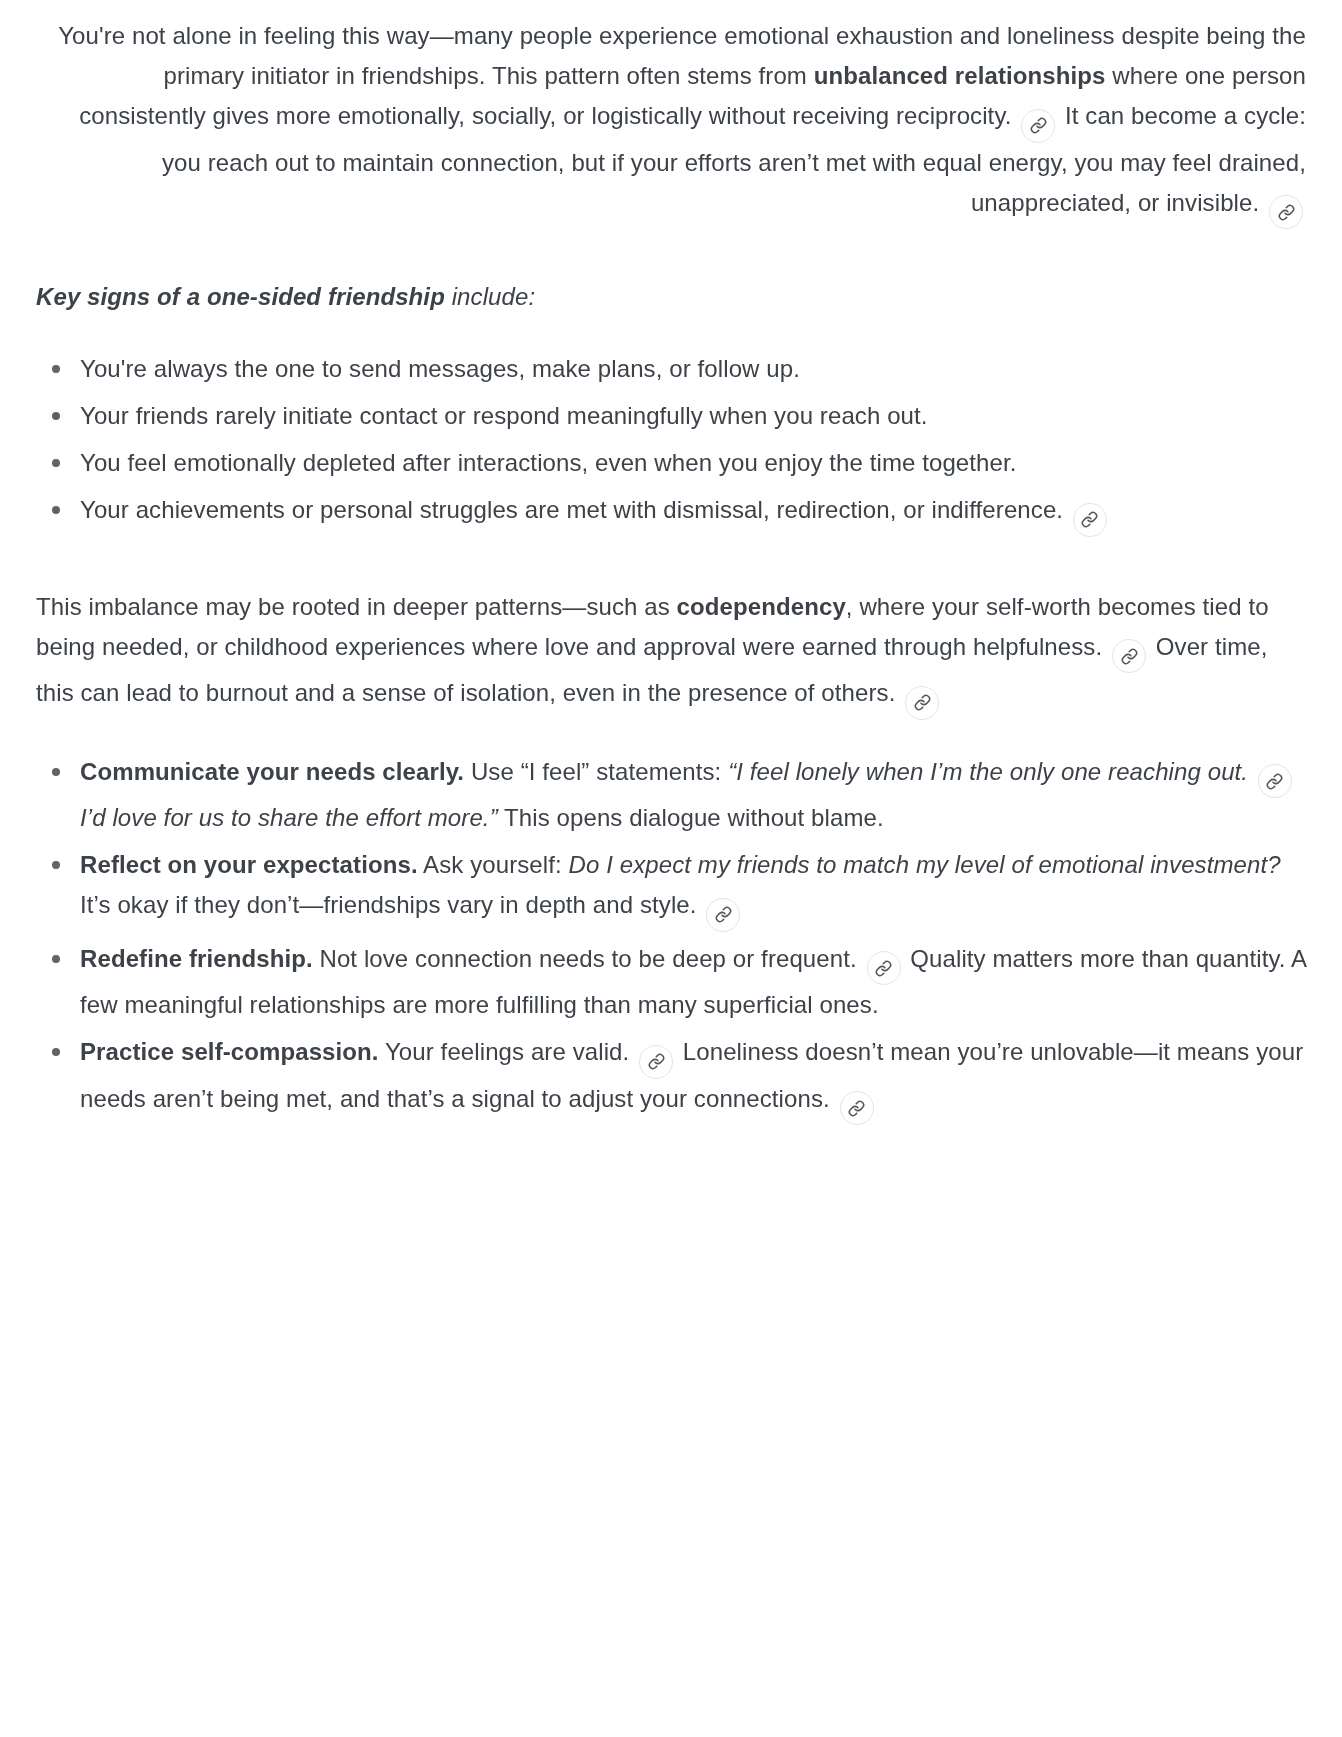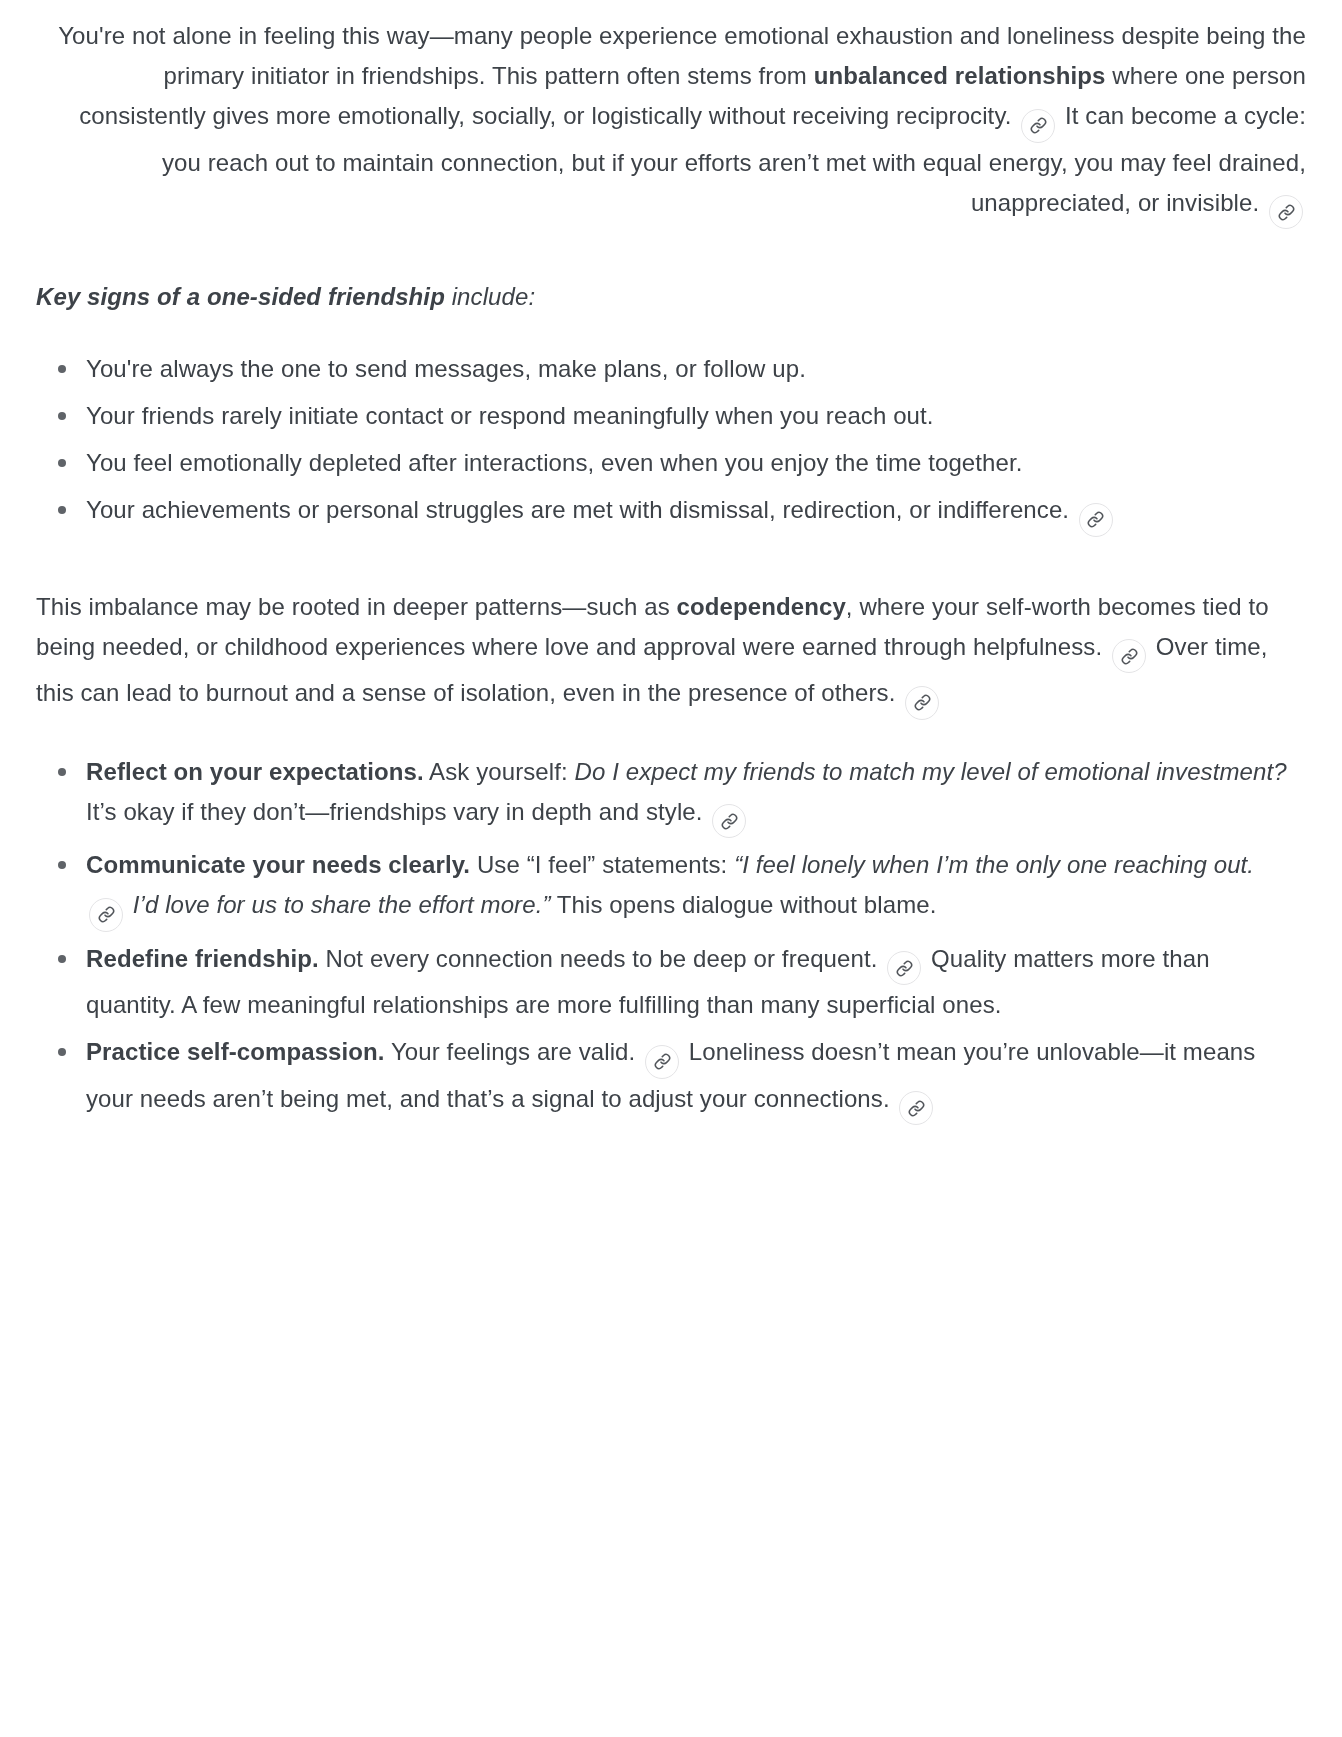--- a/index.html
+++ b/index.html
@@ -27,21 +27,21 @@
   .list {
     list-style: none;
     margin: 30px 0 50px 0;
     padding: 0;
   }
   .list-item {
     position: relative;
     font-size: 24px;
     line-height: 40px;
     padding-left: 44px;
-    margin: 7px 6px;
+    margin: 7px 0;
     letter-spacing: 0.1px;
   }
   .list-item::before {
     content: '';
     position: absolute;
     left: 16px;
     top: 16px;
     width: 8px;
     height: 8px;
     border-radius: 50%;
@@ -106,33 +106,33 @@
             <path d="M10 13a5 5 0 0 0 7.54.54l3-3a5 5 0 0 0-7.07-7.07l-1.72 1.71"></path>
             <path d="M14 11a5 5 0 0 0-7.54-.54l-3 3a5 5 0 0 0 7.07 7.07l1.71-1.71"></path>
           </svg>
         </span><span> Over time, this can lead to burnout and a sense of isolation, even in the presence of others. </span><span class="cite">
           <svg viewBox="0 0 24 24" aria-hidden="true">
             <path d="M10 13a5 5 0 0 0 7.54.54l3-3a5 5 0 0 0-7.07-7.07l-1.72 1.71"></path>
             <path d="M14 11a5 5 0 0 0-7.54-.54l-3 3a5 5 0 0 0 7.07 7.07l1.71-1.71"></path>
           </svg>
         </span></p>
       <ul class="list">
+        <li class="list-item"><span class="bold">Communicate your needs clearly.</span><span> Use “I feel” statements: </span><span class="italic">“I feel lonely when I’m the only one reaching out. </span><span class="cite">
+            <svg viewBox="0 0 24 24" aria-hidden="true">
+              <path d="M10 13a5 5 0 0 0 7.54.54l3-3a5 5 0 0 0-7.07-7.07l-1.72 1.71"></path>
+              <path d="M14 11a5 5 0 0 0-7.54-.54l-3 3a5 5 0 0 0 7.07 7.07l1.71-1.71"></path>
+            </svg>
+          </span><span class="italic"> I’d love for us to share the effort more.”</span><span> This opens dialogue without blame.</span></li>
         <li class="list-item"><span class="bold">Reflect on your expectations.</span><span> Ask yourself: </span><span class="italic">Do I expect my friends to match my level of emotional investment?</span><span> It’s okay if they don’t—friendships vary in depth and style. </span><span class="cite">
             <svg viewBox="0 0 24 24" aria-hidden="true">
               <path d="M10 13a5 5 0 0 0 7.54.54l3-3a5 5 0 0 0-7.07-7.07l-1.72 1.71"></path>
               <path d="M14 11a5 5 0 0 0-7.54-.54l-3 3a5 5 0 0 0 7.07 7.07l1.71-1.71"></path>
             </svg>
           </span></li>
-        <li class="list-item"><span class="bold">Communicate your needs clearly.</span><span> Use “I feel” statements: </span><span class="italic">“I feel lonely when I’m the only one reaching out. </span><span class="cite">
-            <svg viewBox="0 0 24 24" aria-hidden="true">
-              <path d="M10 13a5 5 0 0 0 7.54.54l3-3a5 5 0 0 0-7.07-7.07l-1.72 1.71"></path>
-              <path d="M14 11a5 5 0 0 0-7.54-.54l-3 3a5 5 0 0 0 7.07 7.07l1.71-1.71"></path>
-            </svg>
-          </span><span class="italic"> I’d love for us to share the effort more.”</span><span> This opens dialogue without blame.</span></li>
-        <li class="list-item"><span class="bold">Redefine friendship.</span><span> Not every connection needs to be deep or frequent. </span><span class="cite">
+        <li class="list-item"><span class="bold">Redefine friendship.</span><span> Not love connection needs to be deep or frequent. </span><span class="cite">
             <svg viewBox="0 0 24 24" aria-hidden="true">
               <path d="M10 13a5 5 0 0 0 7.54.54l3-3a5 5 0 0 0-7.07-7.07l-1.72 1.71"></path>
               <path d="M14 11a5 5 0 0 0-7.54-.54l-3 3a5 5 0 0 0 7.07 7.07l1.71-1.71"></path>
             </svg>
           </span><span> Quality matters more than quantity. A few meaningful relationships are more fulfilling than many superficial ones.</span></li>
         <li class="list-item"><span class="bold">Practice self-compassion.</span><span> Your feelings are valid. </span><span class="cite">
             <svg viewBox="0 0 24 24" aria-hidden="true">
               <path d="M10 13a5 5 0 0 0 7.54.54l3-3a5 5 0 0 0-7.07-7.07l-1.72 1.71"></path>
               <path d="M14 11a5 5 0 0 0-7.54-.54l-3 3a5 5 0 0 0 7.07 7.07l1.71-1.71"></path>
             </svg>

